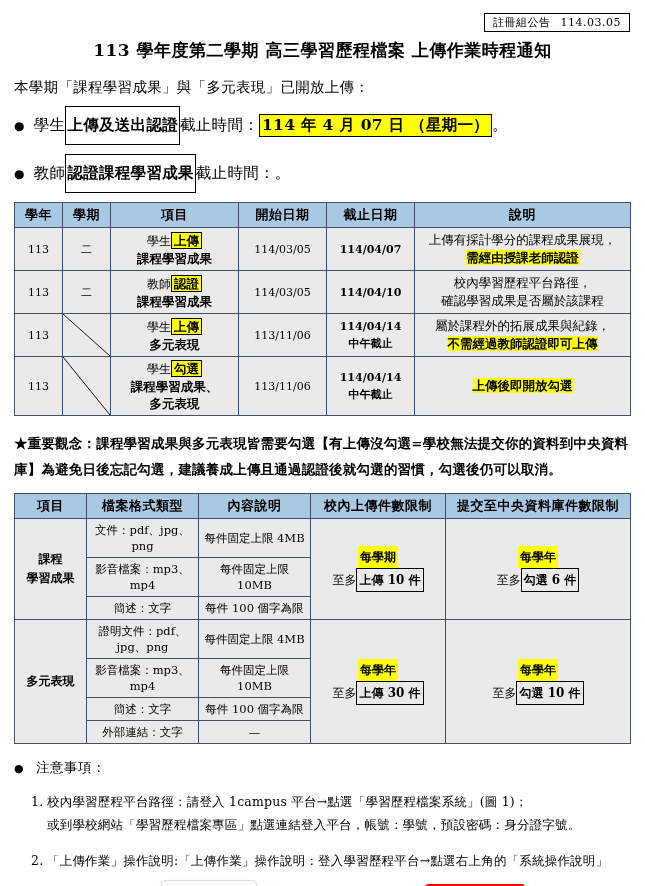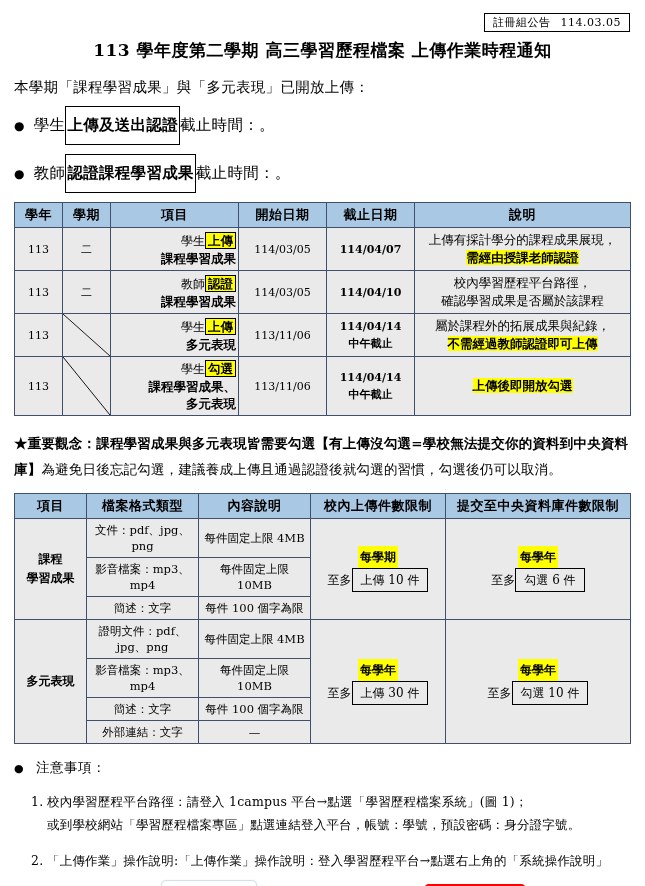--- a/index.html
+++ b/index.html
@@ -111,21 +111,20 @@
     background: #eaeaea;
     font-size: 12.5px;
     padding: 3px 2px;
     line-height: 17px;
   }
   table.sched td.num {
     font-size: 11px;
   }
   table.sched td.item {
     font-weight: bold;
-    text-align: right;
   }
   table.sched td.item .small {
     font-weight: normal;
     font-size: 12px;
   }
   table.sched td.desc {
     font-size: 12.5px;
     line-height: 18px;
   }
   .diag {
@@ -141,21 +140,21 @@
   }
 
   
   .concept {
     font-size: 13.5px;
     font-weight: bold;
     line-height: 26px;
     margin-top: 14px;
     letter-spacing: 0.2px;
   }
-  .concept .normal { font-weight: normal; }
+  .concept .normal { font-weight: bold; }
 
   table.fmt {
     margin-top: 11px;
   }
   table.fmt td {
     background: #eaeaea;
     font-size: 11.5px;
     padding: 3px 2px;
     line-height: 16px;
   }
@@ -170,22 +169,22 @@
   }
   .lim-top {
     display: inline-block;
     background: #ffff00;
     font-weight: bold;
     padding: 0 2px;
   }
   .lim-box {
     display: inline-block;
     border: 1px solid #000;
-    padding: 0 8px;
-    font-weight: normal;
+    padding: 0 2px;
+    font-weight: bold;
   }
 
   
   .notes {
     margin-top: 15px;
   }
   .notes-title {
     font-size: 13.5px;
     display: flex;
     align-items: center;
@@ -321,20 +320,21 @@
 
   <div class="doc-title">113 學年度第二學期  高三學習歷程檔案 上傳作業時程通知</div>
 
   <div class="intro">本學期「課程學習成果」與「多元表現」已開放上傳：</div>
 
   <div class="bullet-line">
     <span class="bullet-dot">●</span>
     <span>學生</span>
     <span class="boxed">上傳及送出認證</span>
     <span>截止時間：</span>
+    <span class="boxed-hl">114 年 4 月 07 日 （星期一）</span>
     <span>。</span>
   </div>
 
   <div class="bullet-line">
     <span class="bullet-dot">●</span>
     <span>教師</span>
     <span class="boxed">認證課程學習成果</span>
     <span>截止時間：</span>
     <span>。</span>
   </div>

